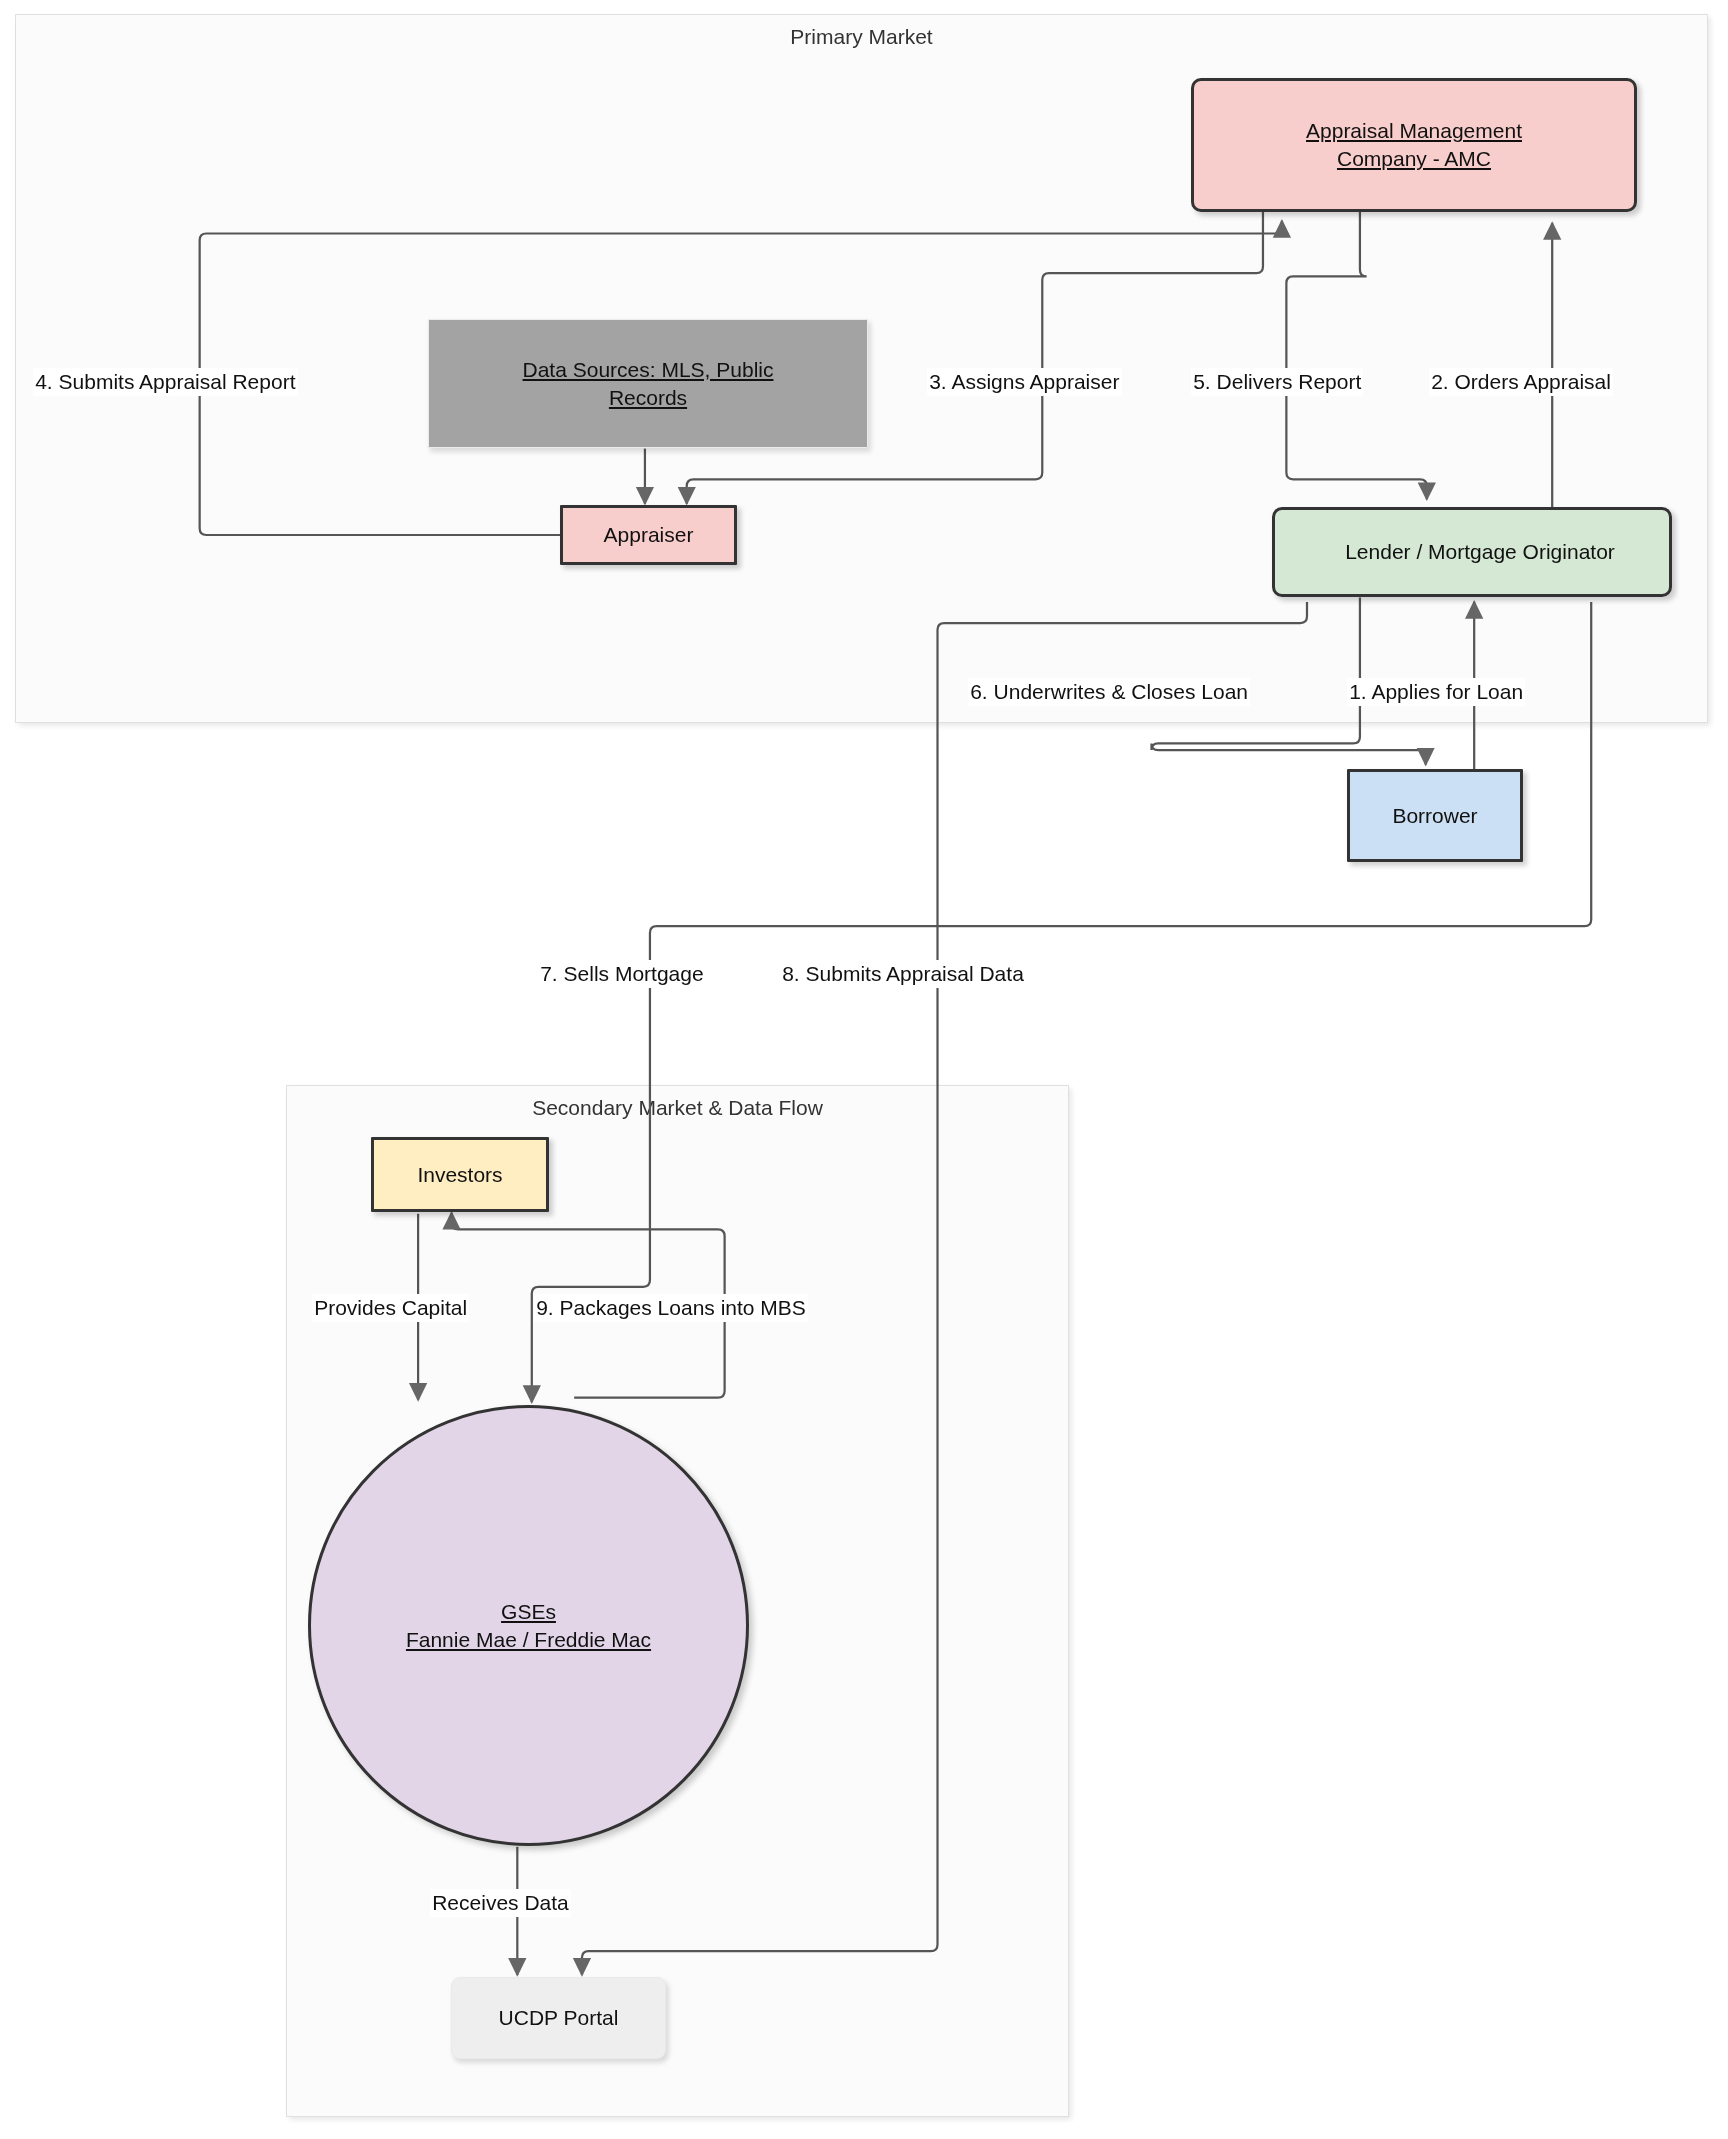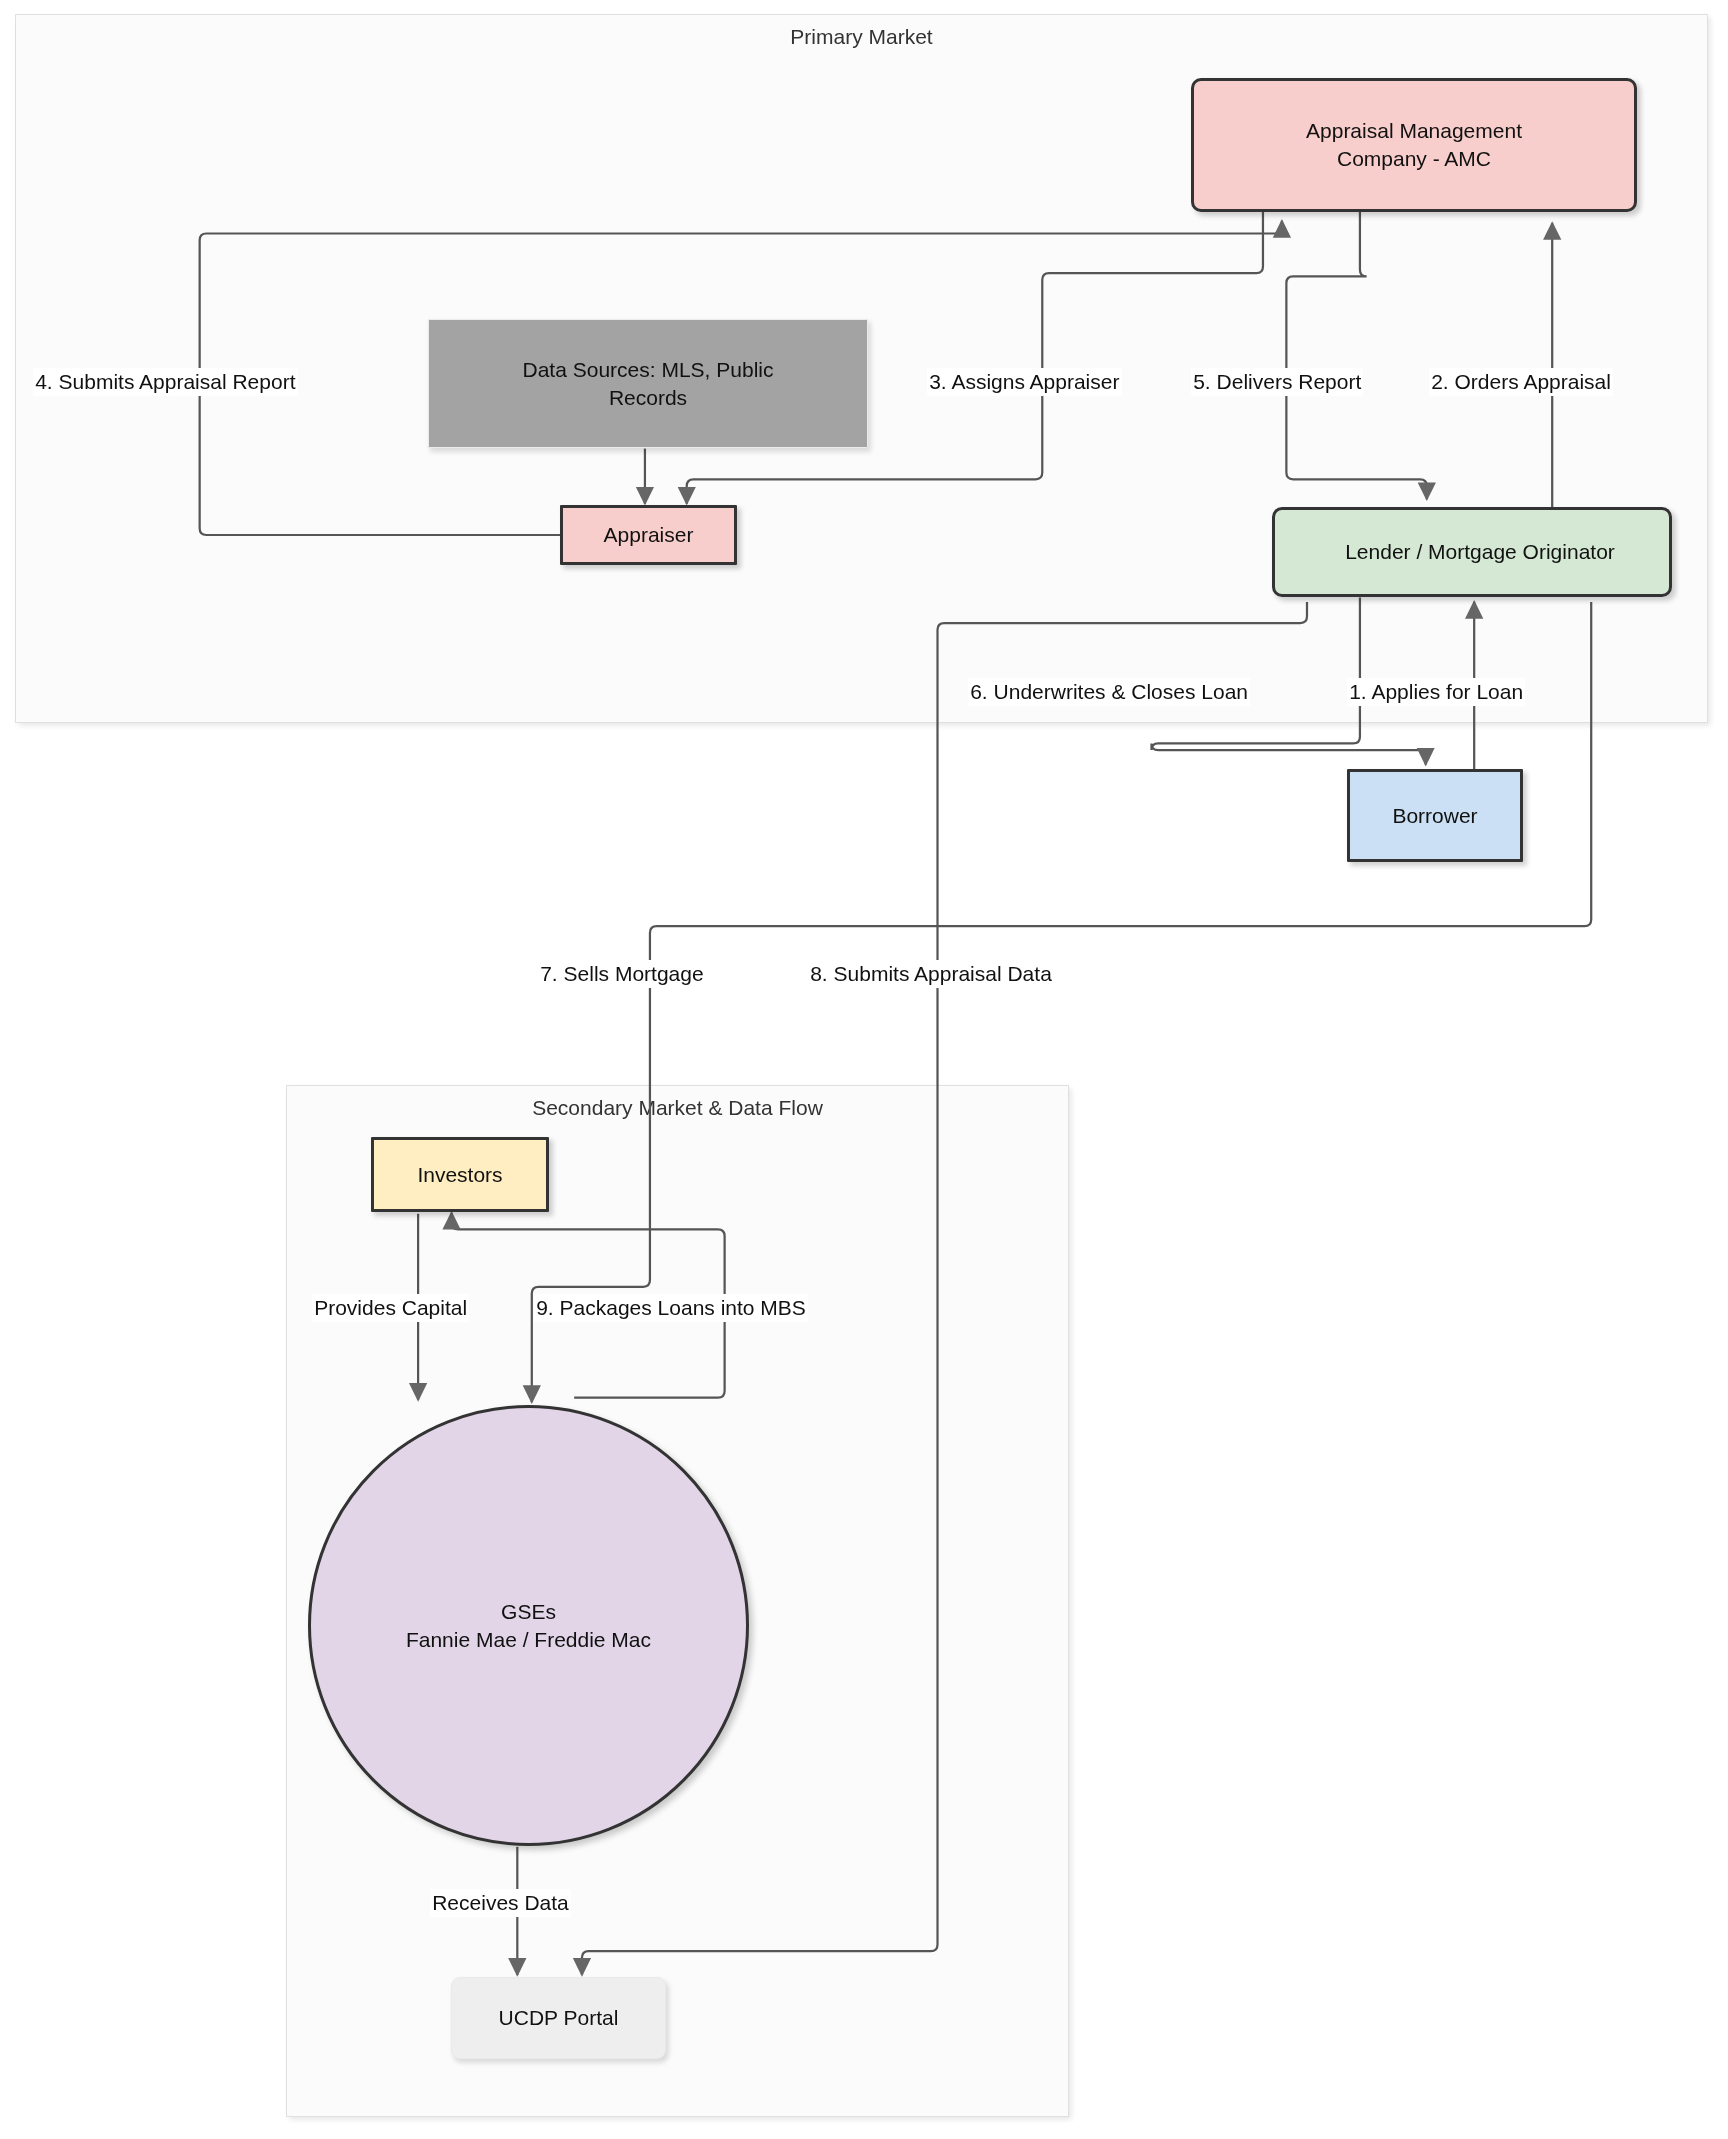--- a/index.html
+++ b/index.html
@@ -64,21 +64,21 @@
   }
   .elabel {
     position: absolute;
     background: #ffffff;
     font-size: 21px;
     color: #111111;
     white-space: nowrap;
     padding: 3.3px 2.2px;
     line-height: 1.0;
   }
-  .nline { display: block; }
+  .nline { display: block; text-decoration: underline; }
 </style>
 </head>
 <body>
 
 <div id="canvas">
 
   <div class="cluster" style="left:15px; top:14px; width:1693px; height:709px;">
     <div class="cluster-title">Primary Market</div>
   </div>
 
@@ -166,21 +166,21 @@
   <div class="elabel" style="left:1191px; top:368px;">5. Delivers Report</div>
 
   <div class="elabel" style="left:1429px; top:368px;">2. Orders Appraisal</div>
 
   <div class="elabel" style="left:968px; top:678px;">6. Underwrites &amp; Closes Loan</div>
 
   <div class="elabel" style="left:1347px; top:678px;">1. Applies for Loan</div>
 
   <div class="elabel" style="left:538px; top:960px;">7. Sells Mortgage</div>
 
-  <div class="elabel" style="left:808px; top:960px;">8. Submits Appraisal Data</div>
+  <div class="elabel" style="left:780px; top:960px;">8. Submits Appraisal Data</div>
 
   <div class="elabel" style="left:534px; top:1294px;">9. Packages Loans into MBS</div>
 
   <div class="elabel" style="left:312px; top:1294px;">Provides Capital</div>
 
   <div class="elabel" style="left:430px; top:1889px;">Receives Data</div>
 
 </div>
 
 

